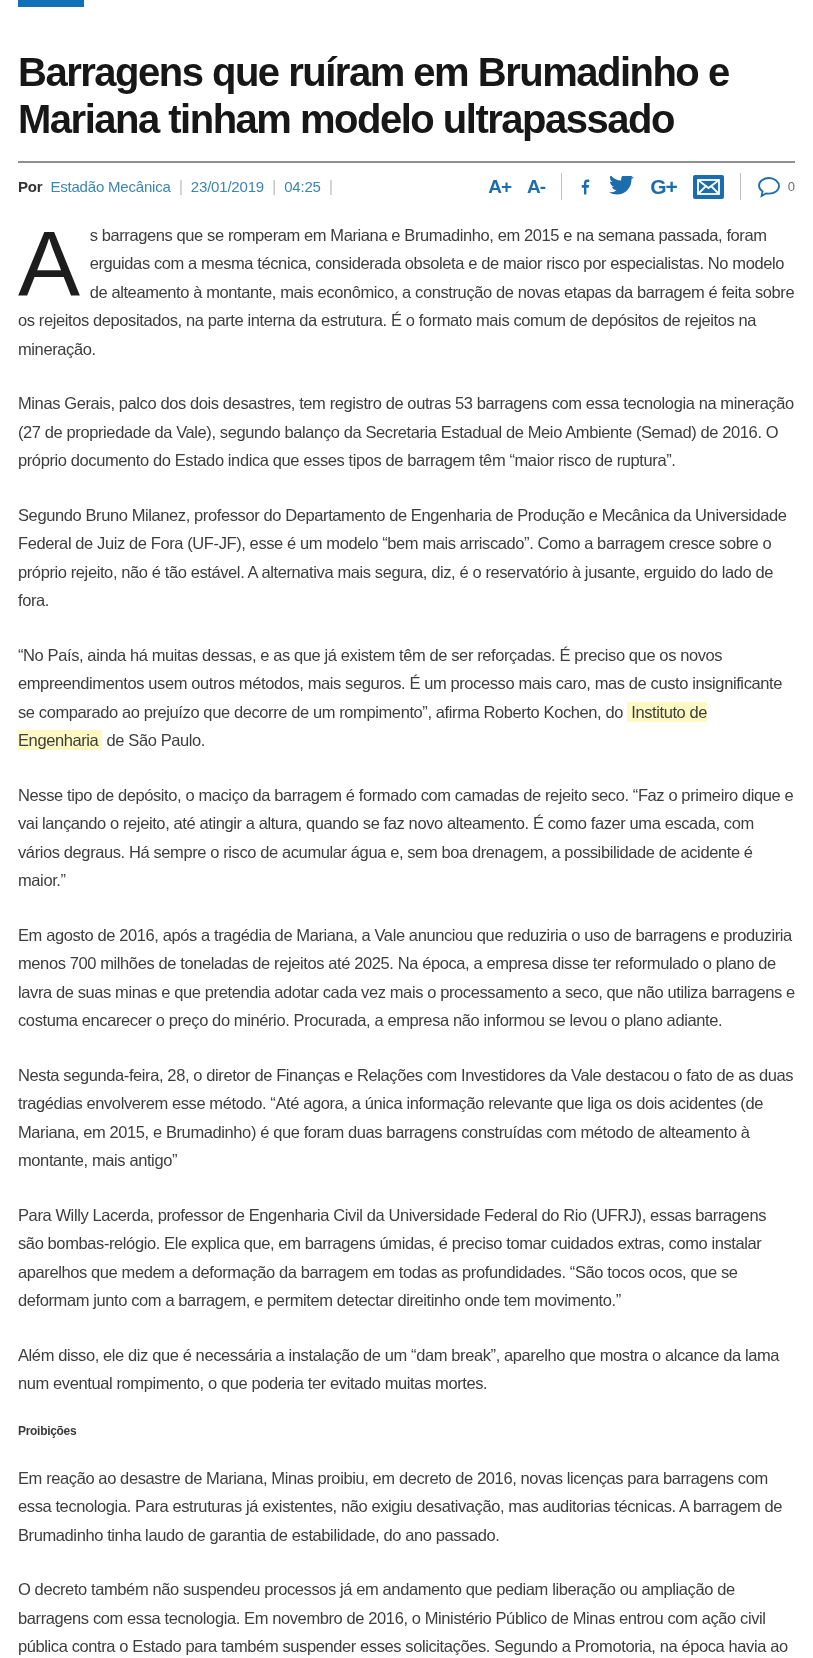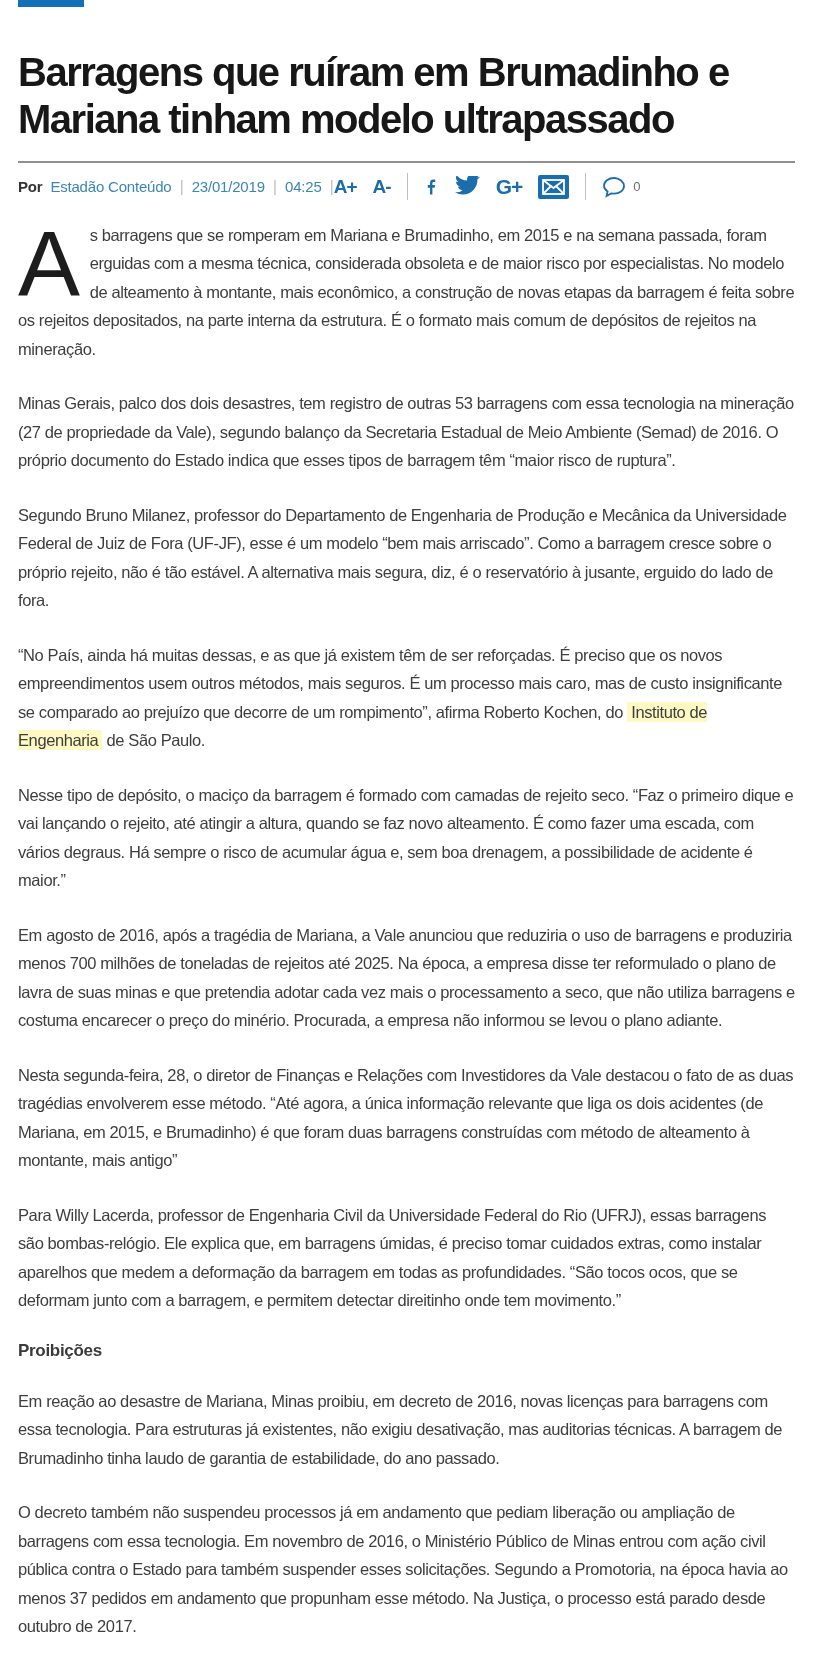--- a/index.html
+++ b/index.html
@@ -15,21 +15,21 @@
 
   h1.headline {
     margin-top:49px;
     font-size:40px; line-height:1.17; font-weight:bold;
     letter-spacing:-1.5px; color:#171717; max-width:760px;
   }
 
   .rule { border:none; border-top:2px solid #8f8f8f; margin:18px 0 0 0; }
 
   .byline-row {
-    display:flex; align-items:center; justify-content:flex-start;
+    display:flex; align-items:center; justify-content:space-between;
     padding:10px 0 6px 0; height:44px;
   }
   .byline-left { display:flex; align-items:center; gap:8px; font-size:15px; letter-spacing:-0.2px; }
   .byline-prefix { font-weight:bold; color:#333; }
   .byline-link { color:#3b85b5; text-decoration:none; cursor:pointer; }
   .byline-sep { color:#c4c4c4; font-size:17px; }
 
   .share-tools { display:flex; align-items:center; gap:16px; }
   .font-btn { color:#1c6dad; font-weight:bold; font-size:19px; cursor:pointer; letter-spacing:-1px; }
   .tool-sep { width:1px; height:27px; background:#bfbfbf; }
@@ -38,21 +38,21 @@
   .mail-btn { width:31px; height:24px; background:#1c6dad; border-radius:2px; display:flex; align-items:center; justify-content:center; }
   .comments { display:flex; align-items:center; gap:7px; cursor:pointer; }
   .comments-count { color:#6d6d6d; font-size:13px; }
 
   article { margin-top:14px; }
   article p {
     font-size:16.5px; line-height:28.5px; letter-spacing:-0.4px;
     color:#3e3e3e; margin-bottom:26px; max-width:779px;
   }
   article h2 {
-    font-size:17px; font-weight:bold; color:#3a3a3a;
+    font-size:12px; font-weight:bold; color:#3a3a3a;
     letter-spacing:-0.3px; margin:2px 0 26px 0;
   }
   .dropcap {
     float:left; font-size:93px; line-height:74px; font-weight:500;
     color:#1d1d1d; margin:6px 10px 0 0; font-family:"Liberation Sans", sans-serif;
   }
   mark.hl { background:#fef9c3; color:#3e3e3e; padding:1px 4px; }
 </style>
 </head>
 <body>
@@ -60,21 +60,21 @@
 <div class="top-bar"></div>
 
 <div class="container">
   <h1 class="headline">Barragens que ruíram em Brumadinho e Mariana tinham modelo ultrapassado</h1>
 
   <hr class="rule">
 
   <div class="byline-row">
     <div class="byline-left">
       <span class="byline-prefix">Por</span>
-      <a class="byline-link">Estadão Conteúdo</a>
+      <a class="byline-link">Estadão Mecânica</a>
       <span class="byline-sep">|</span>
       <span class="byline-link">23/01/2019</span>
       <span class="byline-sep">|</span>
       <span class="byline-link">04:25</span>
       <span class="byline-sep">|</span>
     </div>
 
     <div class="share-tools">
       <span class="font-btn">A+</span>
       <span class="font-btn">A-</span>
@@ -118,17 +118,18 @@
 
   <article>
       <p><span class="dropcap">A</span><span>s barragens que se romperam em Mariana e Brumadinho, em 2015 e na semana passada, foram erguidas com a mesma técnica, considerada obsoleta e de maior risco por especialistas. No modelo de alteamento à montante, mais econômico, a construção de novas etapas da barragem é feita sobre os rejeitos depositados, na parte interna da estrutura. É o formato mais comum de depósitos de rejeitos na mineração.</span></p>
       <p><span>Minas Gerais, palco dos dois desastres, tem registro de outras 53 barragens com essa tecnologia na mineração (27 de propriedade da Vale), segundo balanço da Secretaria Estadual de Meio Ambiente (Semad) de 2016. O próprio documento do Estado indica que esses tipos de barragem têm “maior risco de ruptura”.</span></p>
       <p><span>Segundo Bruno Milanez, professor do Departamento de Engenharia de Produção e Mecânica da Universidade Federal de Juiz de Fora (UF-JF), esse é um modelo “bem mais arriscado”. Como a barragem cresce sobre o próprio rejeito, não é tão estável. A alternativa mais segura, diz, é o reservatório à jusante, erguido do lado de fora.</span></p>
       <p><span>“No País, ainda há muitas dessas, e as que já existem têm de ser reforçadas. É preciso que os novos empreendimentos usem outros métodos, mais seguros. É um processo mais caro, mas de custo insignificante se comparado ao prejuízo que decorre de um rompimento”, afirma Roberto Kochen, do </span><mark class="hl">Instituto de Engenharia</mark><span> de São Paulo.</span></p>
       <p><span>Nesse tipo de depósito, o maciço da barragem é formado com camadas de rejeito seco. “Faz o primeiro dique e vai lançando o rejeito, até atingir a altura, quando se faz novo alteamento. É como fazer uma escada, com vários degraus. Há sempre o risco de acumular água e, sem boa drenagem, a possibilidade de acidente é maior.”</span></p>
       <p><span>Em agosto de 2016, após a tragédia de Mariana, a Vale anunciou que reduziria o uso de barragens e produziria menos 700 milhões de toneladas de rejeitos até 2025. Na época, a empresa disse ter reformulado o plano de lavra de suas minas e que pretendia adotar cada vez mais o processamento a seco, que não utiliza barragens e costuma encarecer o preço do minério. Procurada, a empresa não informou se levou o plano adiante.</span></p>
       <p><span>Nesta segunda-feira, 28, o diretor de Finanças e Relações com Investidores da Vale destacou o fato de as duas tragédias envolverem esse método. “Até agora, a única informação relevante que liga os dois acidentes (de Mariana, em 2015, e Brumadinho) é que foram duas barragens construídas com método de alteamento à montante, mais antigo”</span></p>
       <p><span>Para Willy Lacerda, professor de Engenharia Civil da Universidade Federal do Rio (UFRJ), essas barragens são bombas-relógio. Ele explica que, em barragens úmidas, é preciso tomar cuidados extras, como instalar aparelhos que medem a deformação da barragem em todas as profundidades. “São tocos ocos, que se deformam junto com a barragem, e permitem detectar direitinho onde tem movimento.”</span></p>
+      <p><span>Além disso, ele diz que é necessária a instalação de um “dam break”, aparelho que mostra o alcance da lama num eventual rompimento, o que poderia ter evitado muitas mortes.</span></p>
       <h2><span>Proibições</span></h2>
       <p><span>Em reação ao desastre de Mariana, Minas proibiu, em decreto de 2016, novas licenças para barragens com essa tecnologia. Para estruturas já existentes, não exigiu desativação, mas auditorias técnicas. A barragem de Brumadinho tinha laudo de garantia de estabilidade, do ano passado.</span></p>
       <p><span>O decreto também não suspendeu processos já em andamento que pediam liberação ou ampliação de barragens com essa tecnologia. Em novembro de 2016, o Ministério Público de Minas entrou com ação civil pública contra o Estado para também suspender esses solicitações. Segundo a Promotoria, na época havia ao menos 37 pedidos em andamento que propunham esse método. Na Justiça, o processo está parado desde outubro de 2017.</span></p>
     </article>
 </div>
 
 </body></html>

